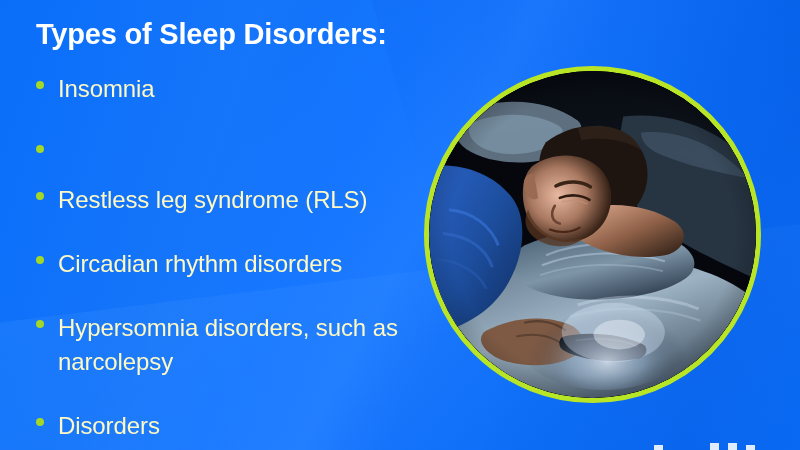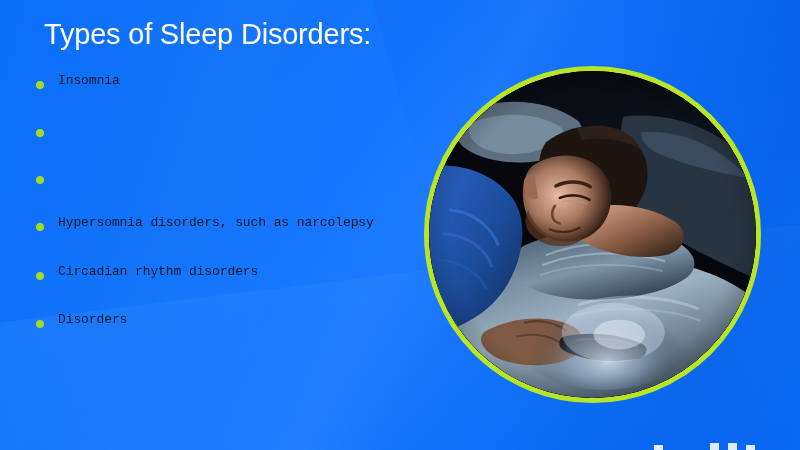--- a/index.html
+++ b/index.html
@@ -60,26 +60,25 @@
     background: linear-gradient(165deg, rgba(90,170,255,0.14) 0%, rgba(90,170,255,0.0) 62%);
     transform: rotate(-7deg);
   }
 
   
   .title {
     position: absolute;
     left: 36px;
     top: 19px;
     font-size: 29px;
-    font-weight: normal;
+    font-weight: bold;
     color: #ffffff;
     letter-spacing: -0.2px;
     line-height: 1.1;
     white-space: nowrap;
-    margin-left: 8px;
   }
 
   
   .bullets {
     position: absolute;
     left: 36px;
     top: 72px;
     width: 390px;
   }
   .bullet-row {
@@ -90,25 +89,24 @@
   .bullet-dot {
     flex: 0 0 auto;
     width: 8px;
     height: 8px;
     border-radius: 50%;
     background: #a4d827;
     margin-top: 9px;
     margin-right: 14px;
   }
   .bullet-text {
-    font-size: 13px;
-    color: #0f172a;
+    font-size: 24px;
+    color: #fef9c3;
     line-height: 1.42;
     letter-spacing: -0.1px;
-    font-family: Liberation Mono, monospace;
   }
 
   
   .photo-wrap {
     position: absolute;
     left: 424px;
     top: 66px;
     width: 337px;
     height: 337px;
     border-radius: 50%;
@@ -165,30 +163,31 @@
       <span class="bullet-dot"></span>
       <span class="bullet-text">Insomnia</span>
     </div>
 
     <div class="bullet-row">
       <span class="bullet-dot"></span>
     </div>
 
     <div class="bullet-row">
       <span class="bullet-dot"></span>
+      <span class="bullet-text">Restless leg syndrome (RLS)</span>
+    </div>
+
+    <div class="bullet-row">
+      <span class="bullet-dot"></span>
+      <span class="bullet-text">Circadian rhythm disorders</span>
     </div>
 
     <div class="bullet-row">
       <span class="bullet-dot"></span>
       <span class="bullet-text">Hypersomnia disorders, such as narcolepsy</span>
-    </div>
-
-    <div class="bullet-row">
-      <span class="bullet-dot"></span>
-      <span class="bullet-text">Circadian rhythm disorders</span>
     </div>
 
     <div class="bullet-row">
       <span class="bullet-dot"></span>
       <span class="bullet-text">Disorders</span>
     </div>
 
   </div>
 
   <div class="photo-wrap">

